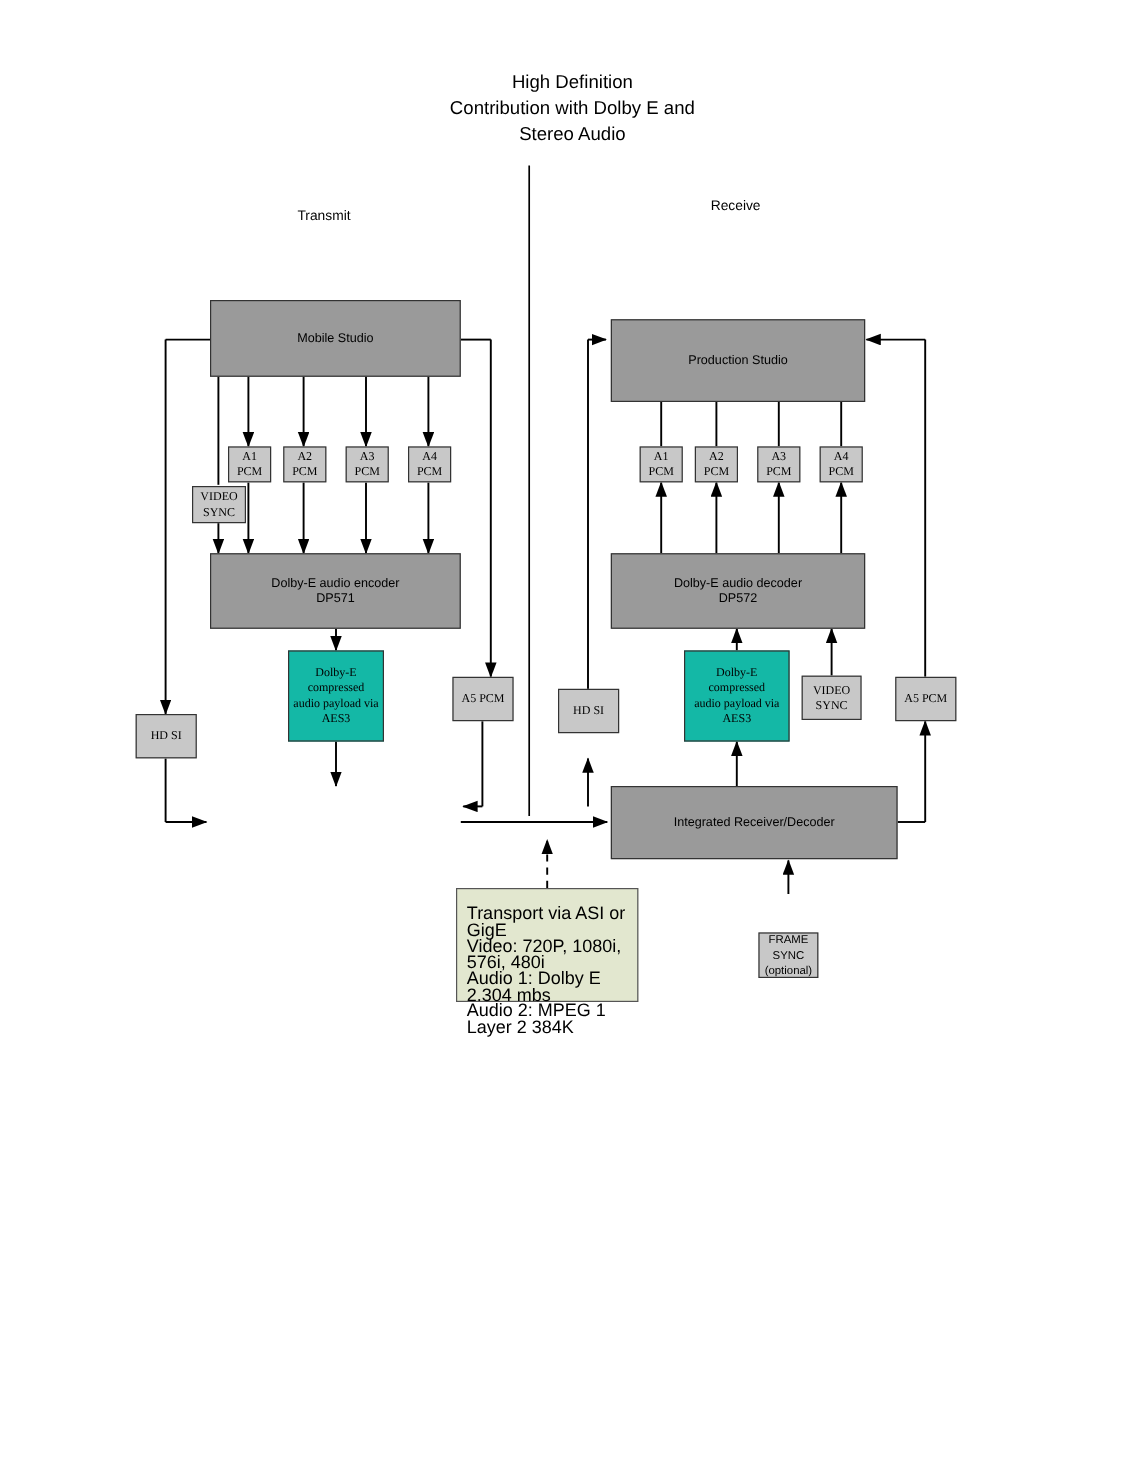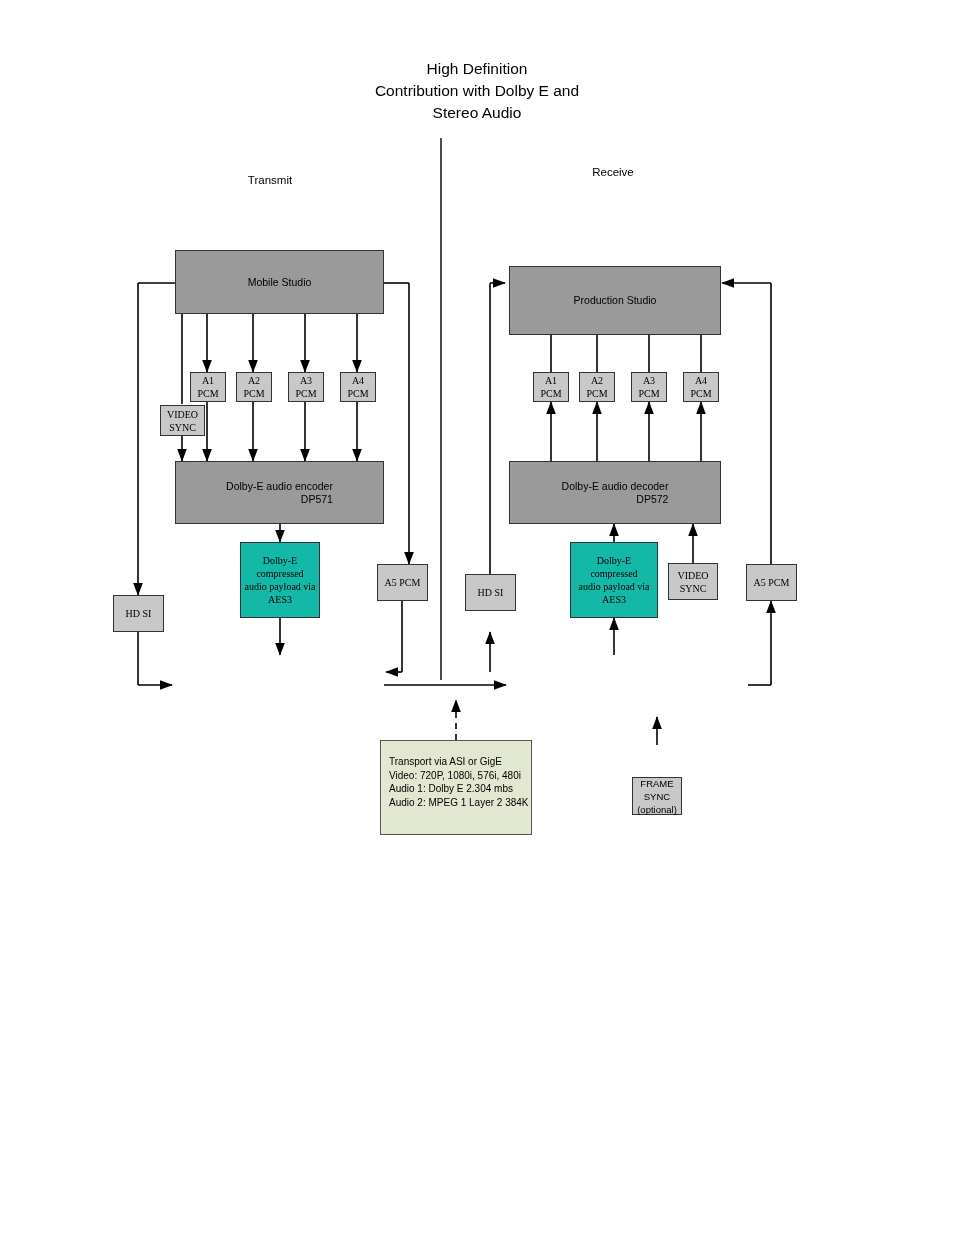--- a/index.html
+++ b/index.html
@@ -41,28 +41,28 @@
     justify-content: center;
     text-align: center;
     color: #000;
     line-height: 13px;
     white-space: pre-line;
     z-index: 3;
   }
   .grey { background: #9a9a9a; }
   .lgrey { background: #c8c8c8; }
   .green { background: #14b8a6; }
-  .big { font-size: 10.5px; text-align: right; }
+  .big { font-size: 10.5px; }
   .small { font-size: 10px; font-family: Liberation Serif, serif; }
   .tiny { font-size: 9.5px; }
   .note {
     position: absolute;
     border: 1px solid #555;
     background: #e2e7cf;
-    font-size: 10px;
+    font-size: 15px;
     line-height: 13.5px;
     color: #000;
     padding: 14px 0 4px 8px;
     white-space: pre-line;
     text-align: left;
     z-index: 3;
   }
 </style>
 </head>
 <body>
@@ -190,20 +190,21 @@
   <div class="node green small" style="left:570px;top:542px;width:88px;height:76px;">Dolby-E
 compressed
 audio payload via
 AES3</div>
 
   <div class="node lgrey small" style="left:668px;top:563px;width:50px;height:37px;">VIDEO
 SYNC</div>
 
   <div class="node lgrey small" style="left:746px;top:564px;width:51px;height:37px;">A5 PCM</div>
 
+  <div class="node grey big" style="left:509px;top:655px;width:239px;height:61px;">Integrated Receiver/Decoder</div>
 
   <div class="node lgrey tiny" style="left:632px;top:777px;width:50px;height:38px;">FRAME
 SYNC
 (optional)</div>
 
   <div class="note" style="left:380px;top:740px;width:152px;height:95px;">Transport via ASI or GigE
 Video: 720P, 1080i, 576i, 480i
 Audio 1: Dolby E 2.304 mbs
 Audio 2: MPEG 1 Layer 2 384K</div>
 

